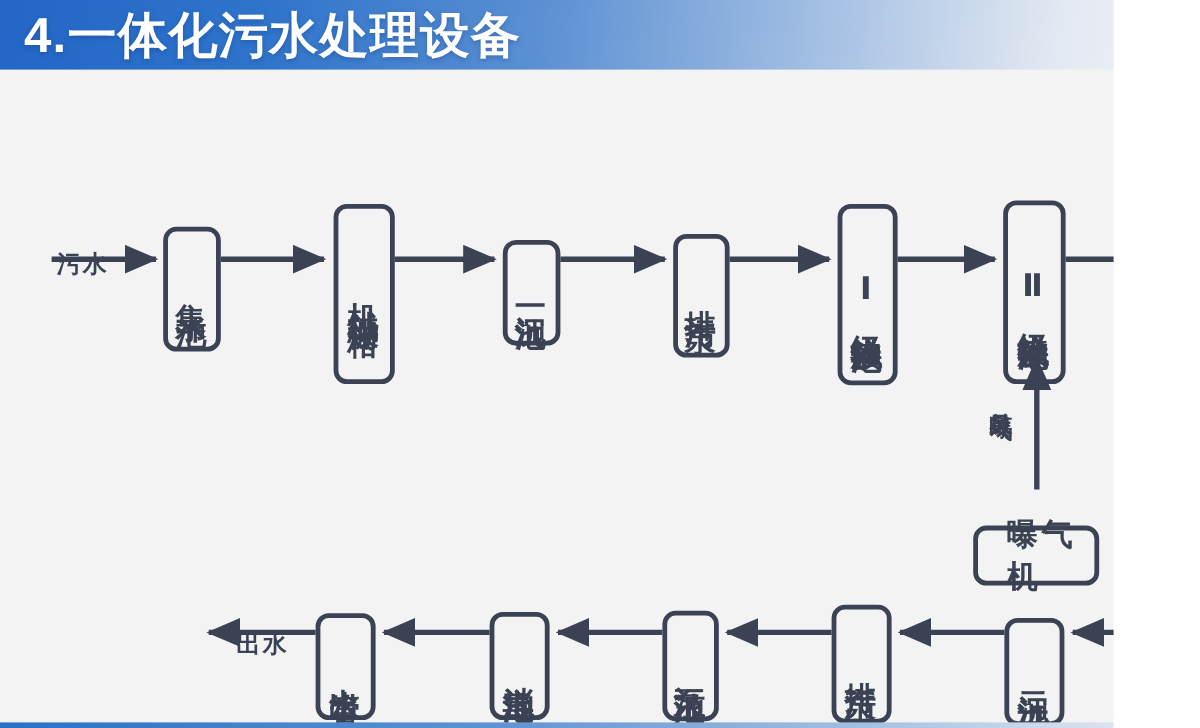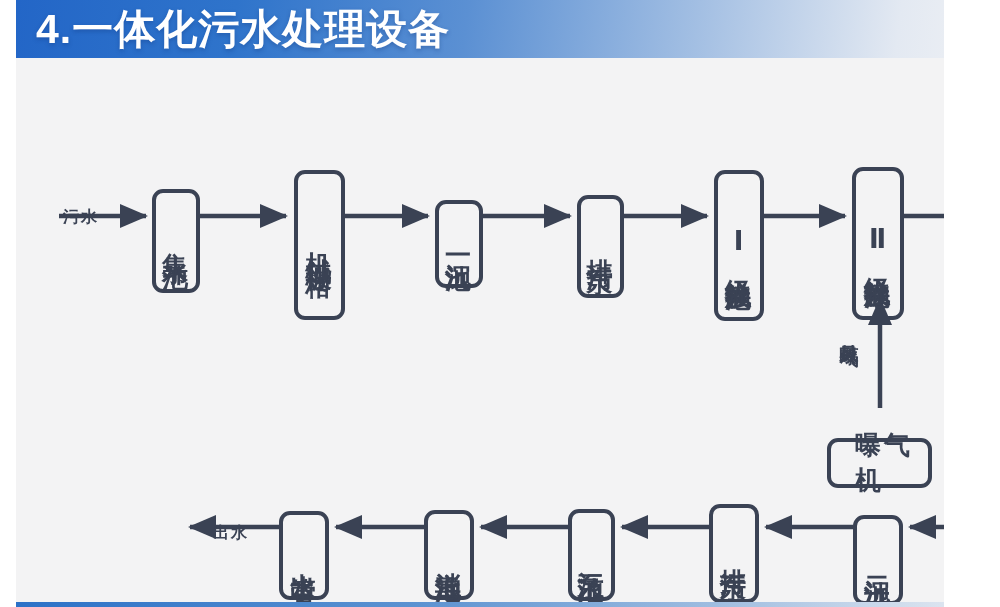--- a/index.html
+++ b/index.html
@@ -4,21 +4,20 @@
 <style>
   :root{
     --line:#3a4254;
     --bg:#f3f3f4;
   }
   html,body{margin:0;padding:0;}
   body{font-family:"Liberation Sans","DejaVu Sans",sans-serif;background:#ffffff;}
   .slide{
     position:relative;width:928px;height:607px;background:var(--bg);
     overflow:hidden;
-    margin-left:16px;
   }
   
   .header{
     position:absolute;left:0;top:0;width:1000px;height:58px;
     background:linear-gradient(97deg,#2366c7 0%,#2f74cb 22%,#5b90d3 45%,#a3bfe3 68%,#e3e9f2 88%,#f2f3f5 100%);
     display:flex;align-items:center;
   }
   .header .title{
     color:#ffffff;font-size:41px;font-weight:bold;line-height:58px;
     padding-left:20px;letter-spacing:1px;white-space:nowrap;
@@ -58,21 +57,21 @@
   #n9{left:693px;top:446px;width:50px;height:99px;}
   #n9 .vlabel{letter-spacing:4px;}
   #n10{left:552px;top:451px;width:47px;height:92px;}
   #n10 .vlabel{letter-spacing:3px;}
   #n11{left:408px;top:452px;width:50px;height:90px;}
   #n11 .vlabel{letter-spacing:2px;}
   #n12{left:263px;top:453px;width:50px;height:89px;}
   #n12 .vlabel{letter-spacing:2px;}
   
   .flow-label{
-    position:absolute;color:var(--line);font-weight:600;font-size:16px;white-space:nowrap;
+    position:absolute;color:var(--line);font-weight:600;font-size:20px;white-space:nowrap;
   }
   #lbl-inlet{left:47px;top:149px;letter-spacing:2px;}
   #lbl-outlet{left:197px;top:465px;letter-spacing:2px;text-align:center;}
   #lbl-aeration{
     left:820px;top:270px;font-size:19px;
     writing-mode:vertical-lr;text-orientation:upright;letter-spacing:2px;height:98px;
   }
 </style>
 </head>
 <body>

